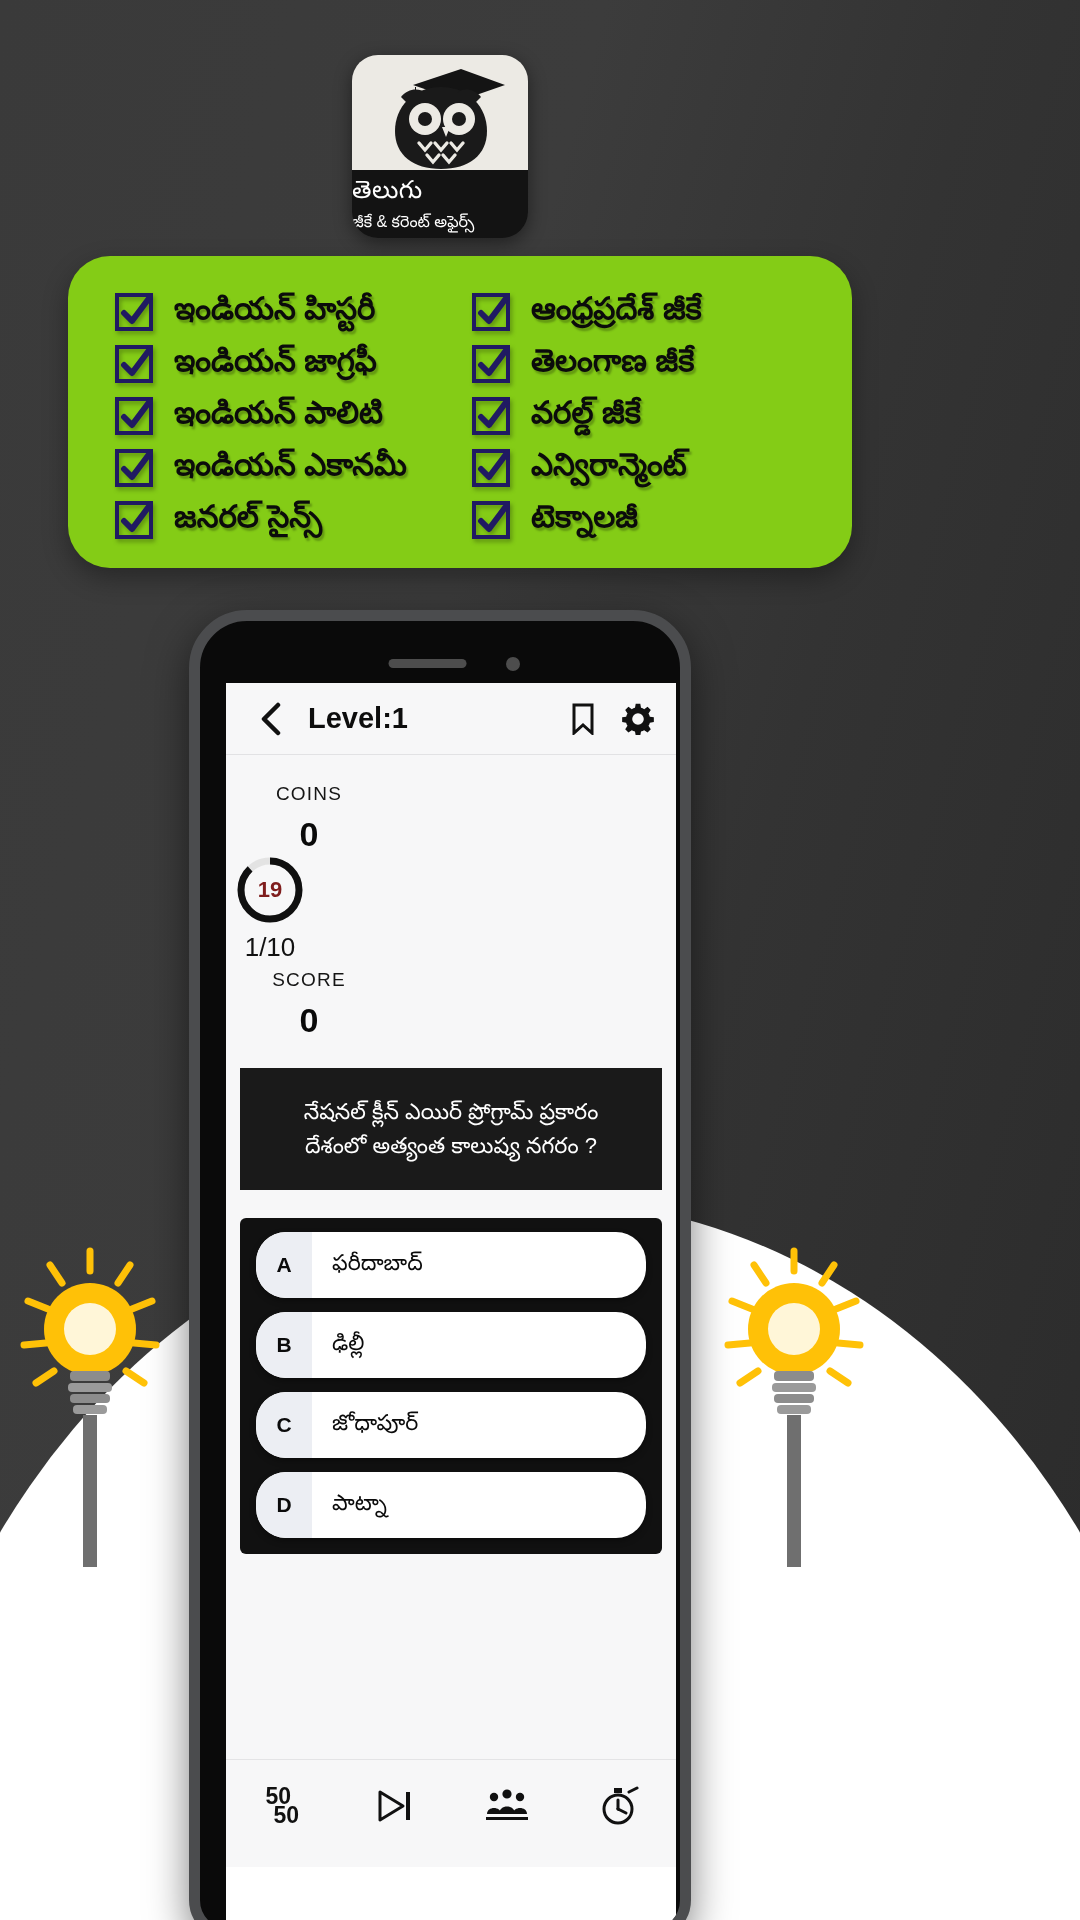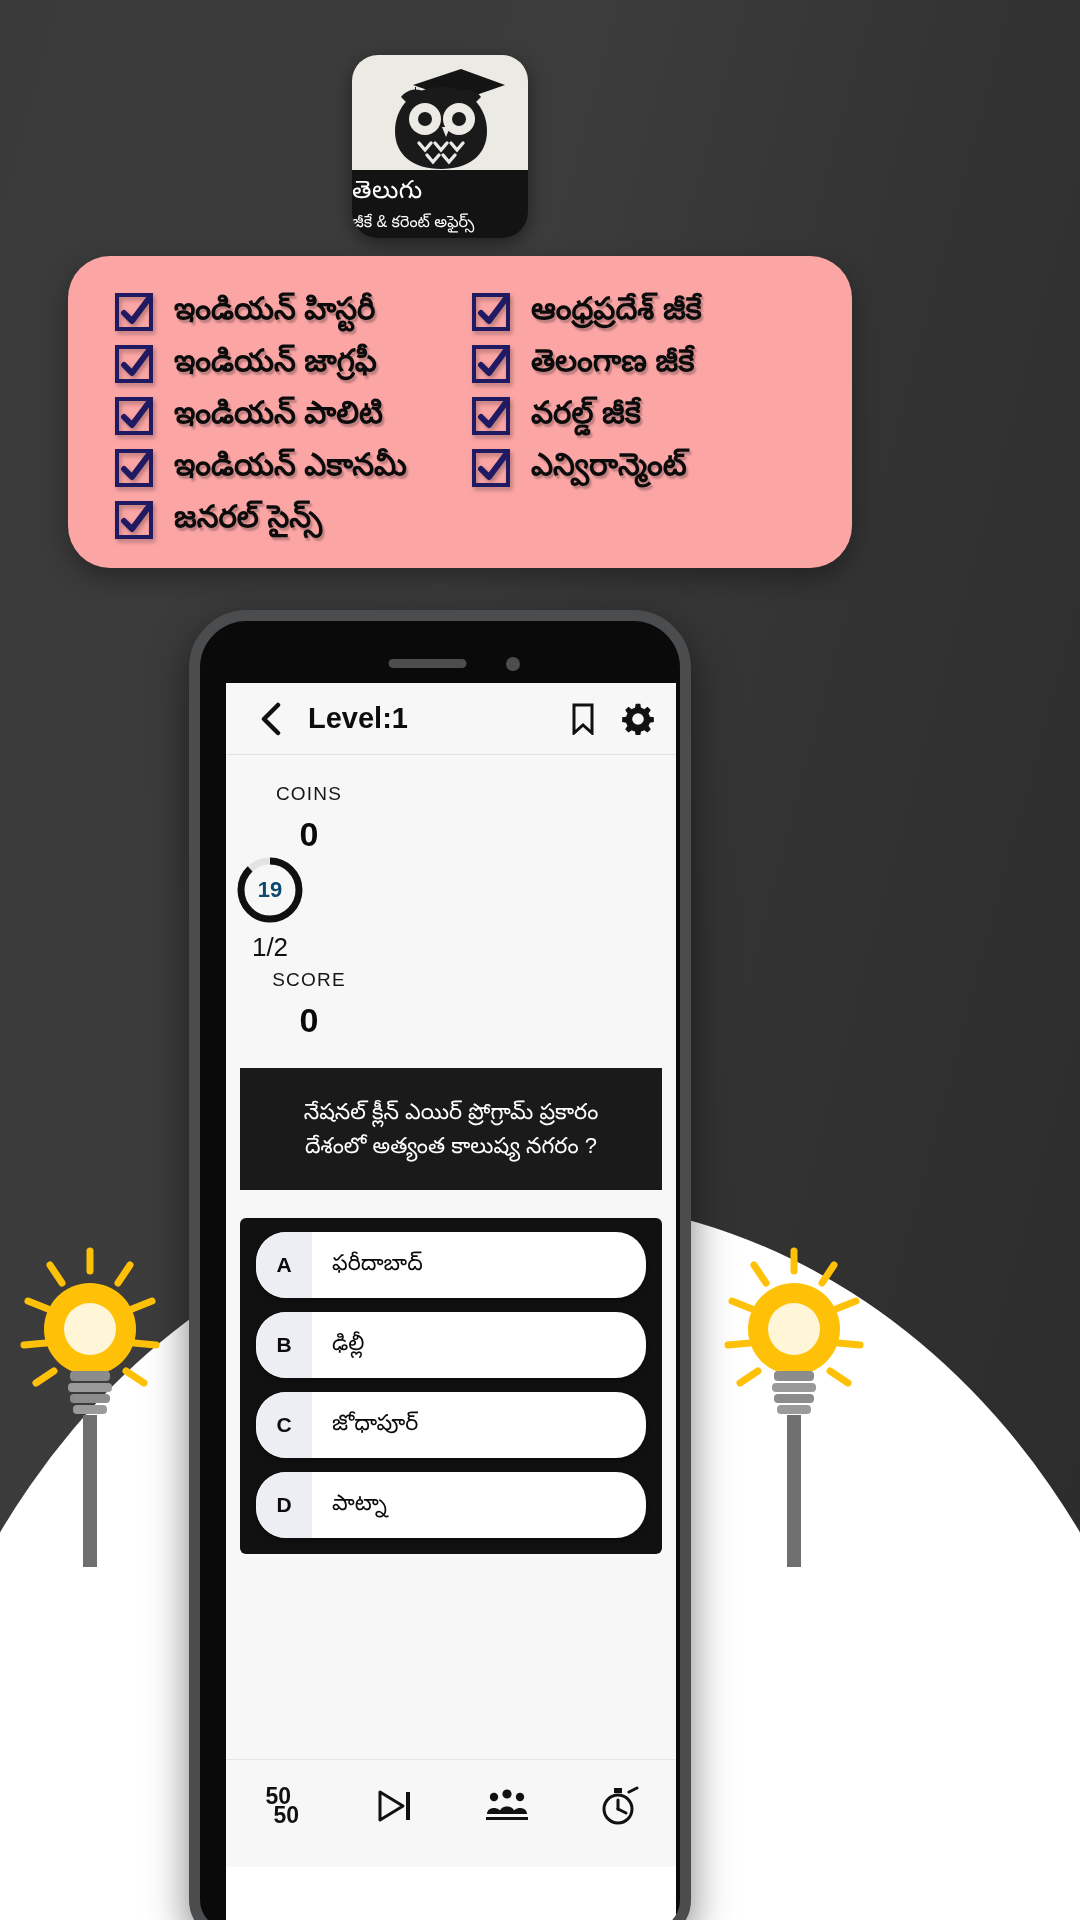--- a/index.html
+++ b/index.html
@@ -48,21 +48,21 @@
     padding-bottom: 2px;
   }
   .icon-title { font-size: 25px; line-height: 1.05; font-weight: 500; letter-spacing: .5px;}
   .icon-sub { font-size: 16px; line-height: 1.1; margin-top: 11px; }
 
   
   .topics-card {
     position: absolute;
     left: 68px; top: 256px;
     width: 784px; height: 312px;
-    background: #fca5a5;
+    background: #84cc16;
     border-radius: 42px;
     z-index: 5;
     box-shadow: 0 10px 26px rgba(0,0,0,.33);
     padding: 30px 36px 22px 46px;
     display: grid;
     grid-template-columns: 1fr 1fr;
     grid-auto-rows: 1fr;
     column-gap: 12px;
   }
   .topic {
@@ -141,21 +141,21 @@
   .stat-label { font-size: 19px; letter-spacing: 1.2px; color: #151515; }
   .stat-value { font-size: 34px; font-weight: 700; color: #0a0a0a; margin-top: 10px;}
   .timer-wrap { text-align:center; }
   .ring {
     width: 72px; height: 72px; position: relative; margin: 0 auto;
   }
   .ring svg { display:block; transform: rotate(-90deg); }
   .ring-num {
     position: absolute; inset: 0;
     display:flex; align-items:center; justify-content:center;
-    font-size: 22px; font-weight: 600; color: #0c4a6e;
+    font-size: 22px; font-weight: 600; color: #7f1d1d;
   }
   .q-count { font-size: 26px; color: #111; margin-top: 6px; }
 
   
   .question-box {
     margin: 16px 14px 0;
     background: #1a1a1a;
     color: #fff;
     padding: 24px 18px;
     min-height: 122px;
@@ -336,20 +336,29 @@
     </div>
     <div class="topic" style="grid-area: 5 / 1;">
       <span class="tick">
         <svg width="40" height="40" viewBox="0 0 40 40">
           <rect x="3" y="3" width="34" height="34" fill="none" stroke="#201a62" stroke-width="4"></rect>
           <polyline points="10,21 18,29 36,5" fill="none" stroke="#201a62" stroke-width="6" stroke-linecap="round" stroke-linejoin="round"></polyline>
         </svg>
       </span>
       <span class="topic-label">జనరల్ సైన్స్</span>
     </div>
+    <div class="topic" style="grid-area: 5 / 2;">
+      <span class="tick">
+        <svg width="40" height="40" viewBox="0 0 40 40">
+          <rect x="3" y="3" width="34" height="34" fill="none" stroke="#201a62" stroke-width="4"></rect>
+          <polyline points="10,21 18,29 36,5" fill="none" stroke="#201a62" stroke-width="6" stroke-linecap="round" stroke-linejoin="round"></polyline>
+        </svg>
+      </span>
+      <span class="topic-label">టెక్నాలజీ</span>
+    </div>
   </div>
 
 <div class="phone">
   <div class="bezel-top">
     <div class="speaker"></div>
     <div class="cam"></div>
   </div>
 
   <div class="screen">
 
@@ -379,21 +388,21 @@
       </div>
 
       <div class="timer-wrap">
         <div class="ring">
           <svg width="72" height="72" viewBox="0 0 72 72">
             <circle cx="36" cy="36" r="29" fill="none" stroke="#e3e3e3" stroke-width="7"></circle>
             <circle cx="36" cy="36" r="29" fill="none" stroke="#101010" stroke-width="7" stroke-linecap="butt" stroke-dasharray="160 182"></circle>
           </svg>
           <div class="ring-num">19</div>
         </div>
-        <div class="q-count">1/2</div>
+        <div class="q-count">1/10</div>
       </div>
 
       <div class="stat">
         <div class="stat-label">SCORE</div>
         <div class="stat-value">0</div>
       </div>
     </div>
 
     <div class="question-box">
       <div>

